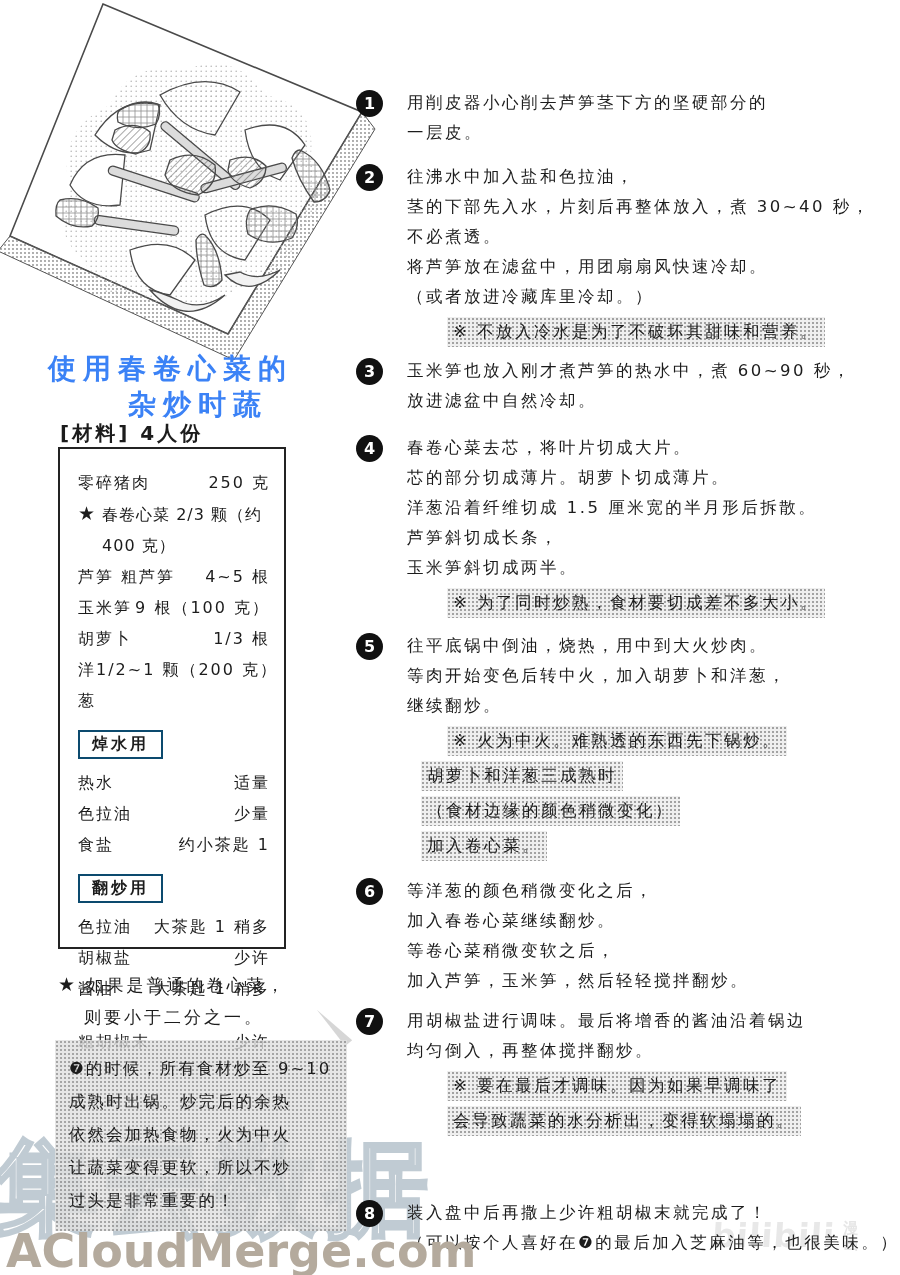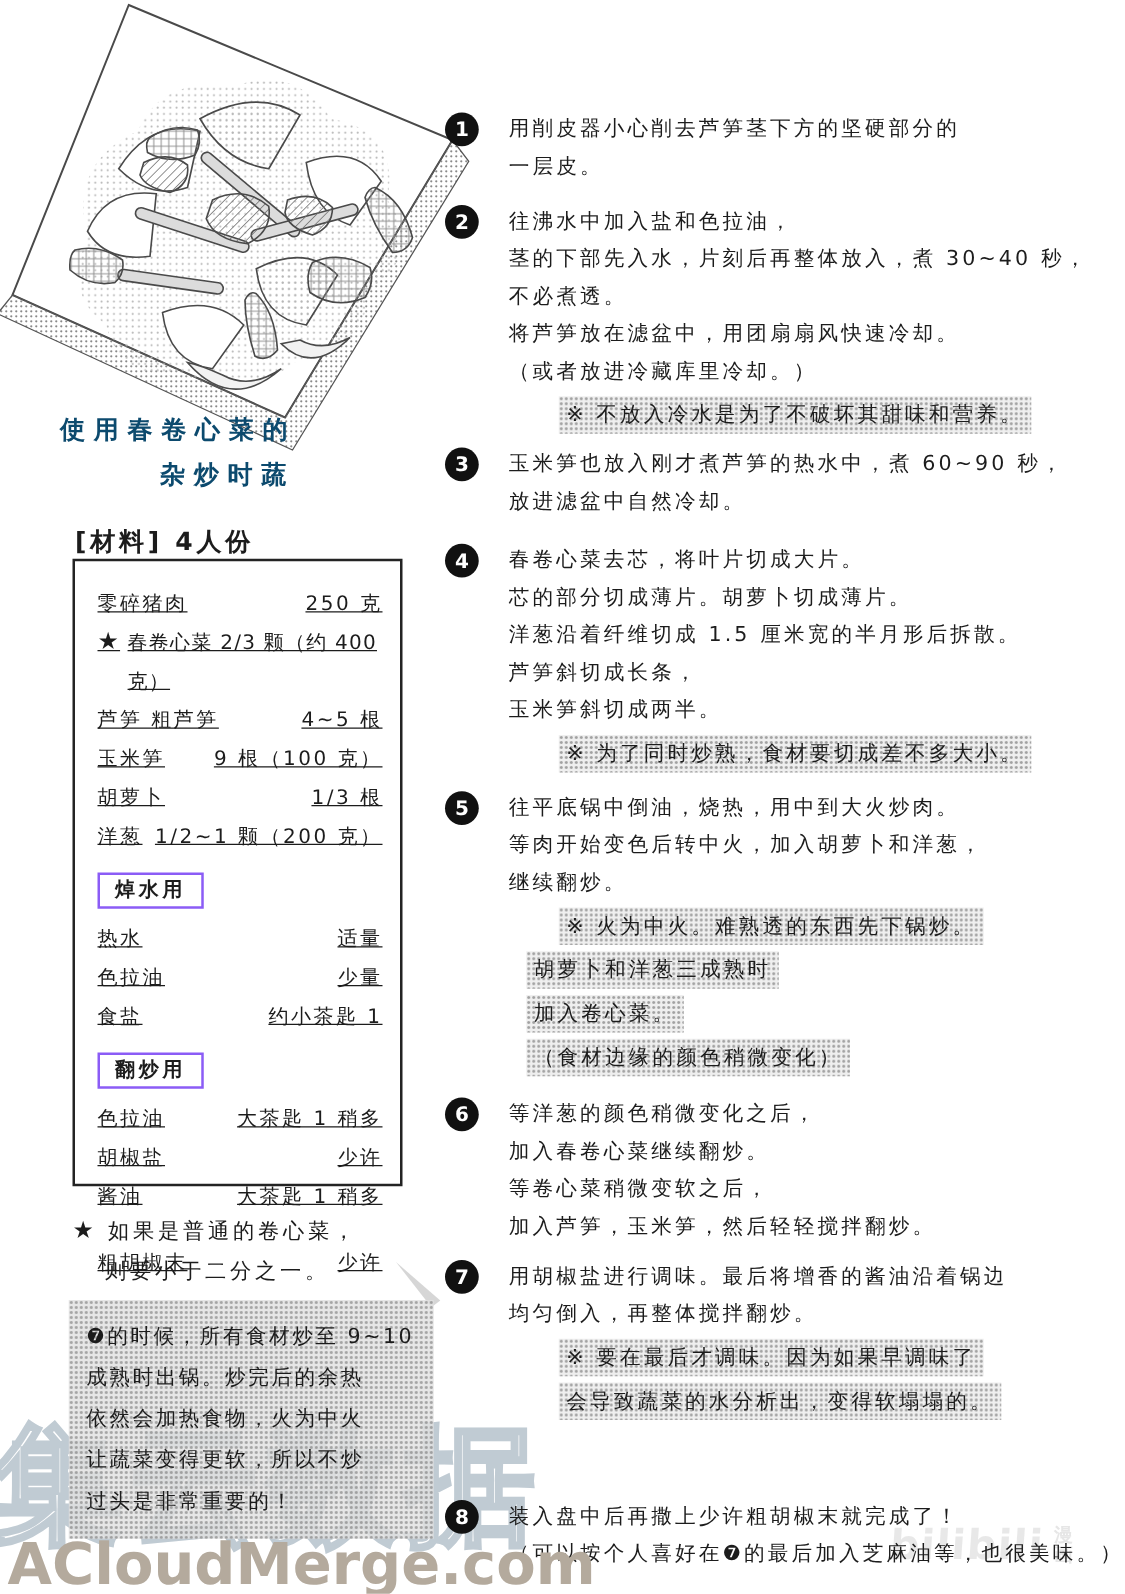--- a/index.html
+++ b/index.html
@@ -4,33 +4,33 @@
 <style>
   html,body{margin:0;padding:0;}
   body{
     width:900px;height:1275px;position:relative;overflow:hidden;
     background:#ffffff;
     font-family:"DejaVu Sans","Liberation Sans",sans-serif;
     color:#1c1c1c;
   }
   
   .plate-svg{position:absolute;left:0;top:0;width:378px;height:412px;z-index:0;}
-  .title{position:absolute;z-index:2;font-weight:600;color:#0c4a6e;letter-spacing:7px;font-size:20px;white-space:nowrap;}
+  .title{position:absolute;z-index:2;font-weight:600;color:#3b82f6;letter-spacing:7px;font-size:28px;white-space:nowrap;margin-top:20px;}
   .title-l1{left:48px;top:330px;}
   .title-l2{left:128px;top:366px;}
   .mat-heading{position:absolute;left:60px;top:420px;font-size:20px;letter-spacing:3px;font-weight:600;}
   .mat-box{
-    position:absolute;left:58px;top:447px;width:264px;height:502px;
-    border:2px solid #232323;box-sizing:border-box;padding:18px 14px 0 18px;z-index:2;background:#fff;text-decoration:underline;
+    position:absolute;left:58px;top:447px;width:228px;height:502px;
+    border:2px solid #232323;box-sizing:border-box;padding:18px 14px 0 18px;z-index:2;background:#fff;
   }
   .mat-row{display:flex;justify-content:space-between;align-items:baseline;font-size:16px;letter-spacing:2px;line-height:31px;}
   .mat-row .amt{white-space:nowrap;}
   .mat-row.star-row{justify-content:flex-start;gap:6px;letter-spacing:1px;}
   .sec-label{
-    display:inline-block;border:2px solid #8b5cf6;padding:2px 12px;font-size:16px;letter-spacing:3px;
+    display:inline-block;border:2px solid #0c4a6e;padding:2px 12px;font-size:16px;letter-spacing:3px;
     margin:14px 0 8px 0;font-weight:600;
   }
   .mat-extra{margin-top:22px;text-align:center;}
   
   .steps{position:absolute;left:346px;top:88px;width:550px;z-index:2;}
   .step{display:flex;align-items:flex-start;}
   .stepnum{
     flex:0 0 auto;width:27px;height:27px;border-radius:50%;background:#111;color:#fff;
     display:flex;align-items:center;justify-content:center;
     font-size:16px;font-weight:700;margin:2px 0 0 10px;
@@ -236,22 +236,22 @@
       </div>
     </div>
     <div class="step">
       <div class="stepnum">5</div>
       <div class="steptext">
         <div class="stepline">往平底锅中倒油，烧热，用中到大火炒肉。</div>
         <div class="stepline">等肉开始变色后转中火，加入胡萝卜和洋葱，</div>
         <div class="stepline">继续翻炒。</div>
         <div><span class="note">※ 火为中火。难熟透的东西先下锅炒。</span></div>
         <div><span class="subnote">胡萝卜和洋葱三成熟时</span></div>
+        <div><span class="subnote">（食材边缘的颜色稍微变化）</span></div>
         <div><span class="subnote">加入卷心菜。</span></div>
-        <div><span class="subnote">（食材边缘的颜色稍微变化）</span></div>
       </div>
     </div>
     <div class="step">
       <div class="stepnum">6</div>
       <div class="steptext">
         <div class="stepline">等洋葱的颜色稍微变化之后，</div>
         <div class="stepline">加入春卷心菜继续翻炒。</div>
         <div class="stepline">等卷心菜稍微变软之后，</div>
         <div class="stepline">加入芦笋，玉米笋，然后轻轻搅拌翻炒。</div>
       </div>

